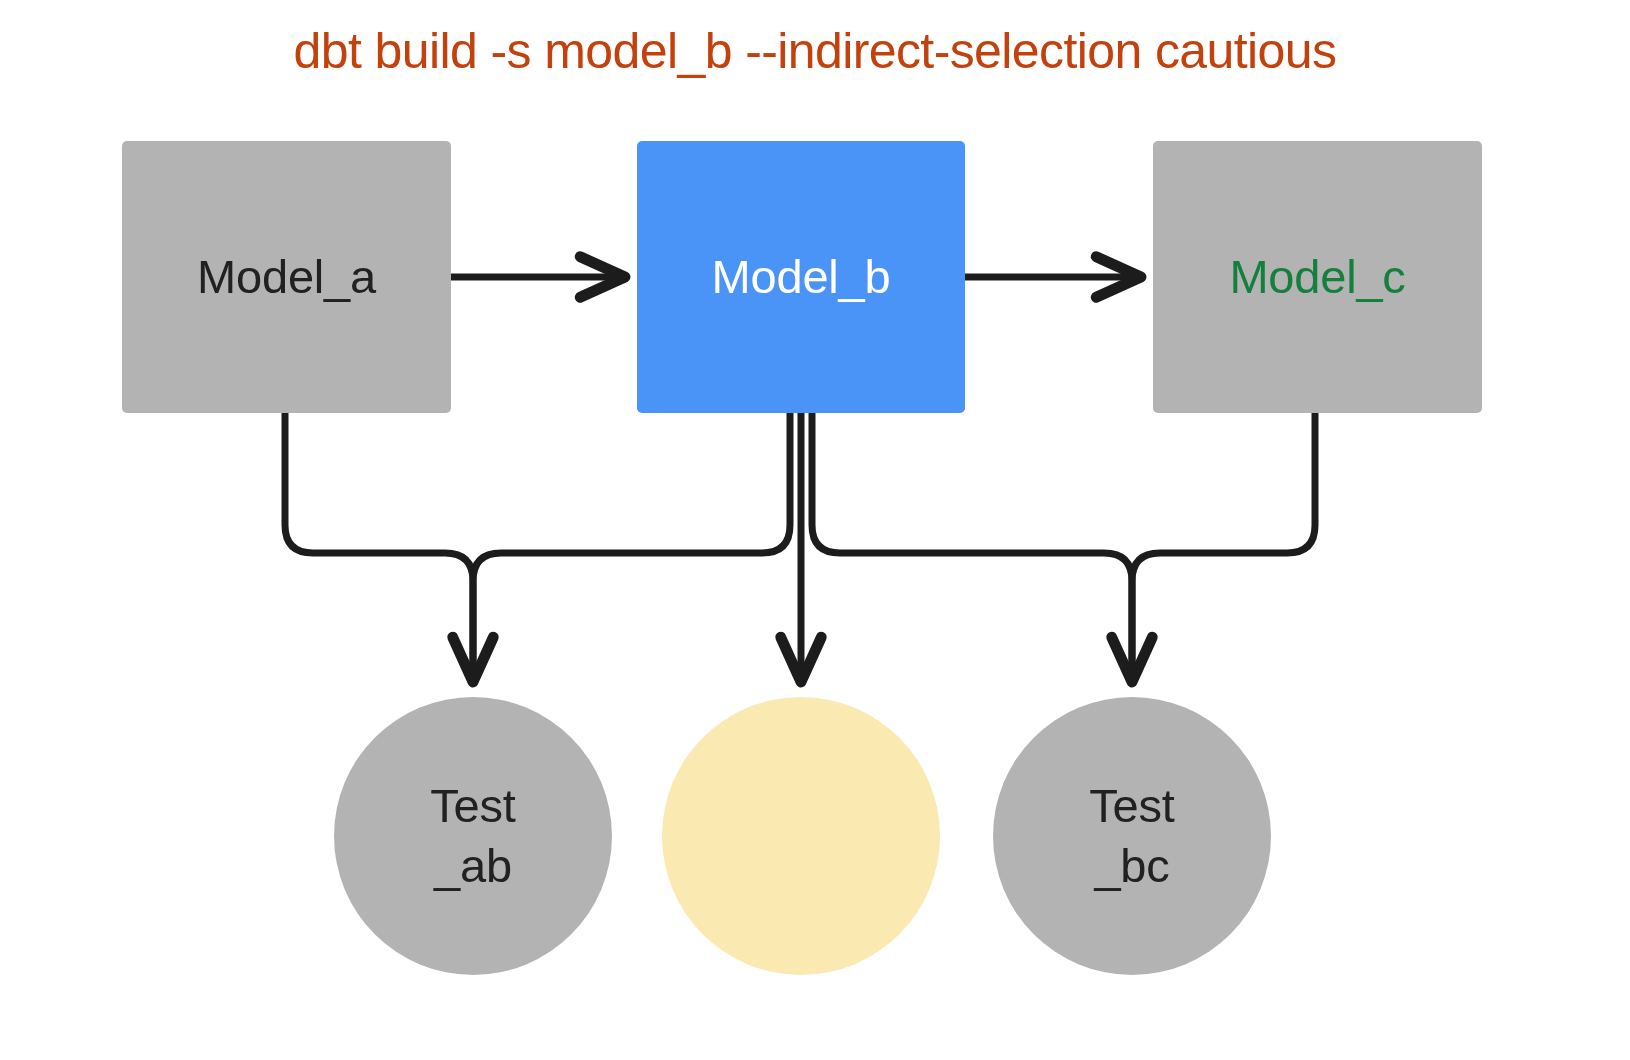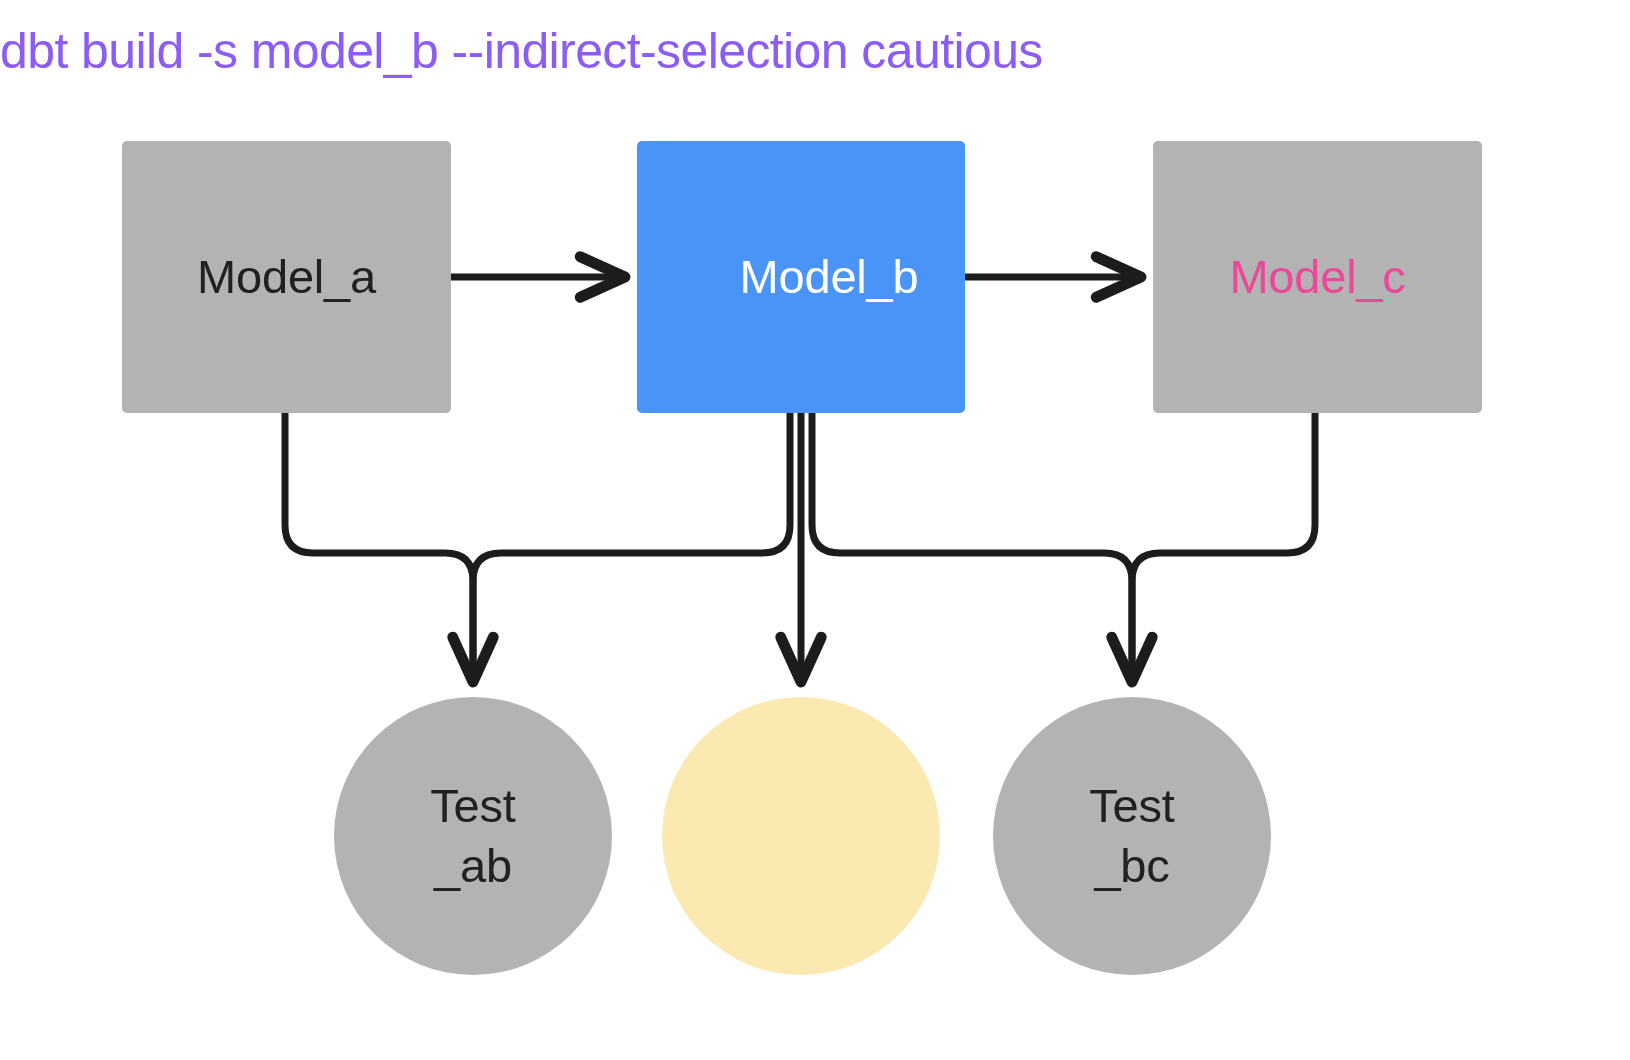--- a/index.html
+++ b/index.html
@@ -42,23 +42,23 @@
   }
   .circle-label {
     font-size: 47px;
     letter-spacing: -0.2px;
   }
   .title {
     position: absolute;
     left: 0;
     top: 22px;
     width: 1630px;
-    text-align: left;
+    text-align: center;
     font-size: 50px;
-    color: #8b5cf6;
+    color: #c2410c;
     letter-spacing: -0.6px;
     white-space: nowrap;
   }
 </style>
 </head>
 <body>
 
 <div id="canvas">
 
   <div class="title">dbt build -s model_b --indirect-selection cautious</div>
@@ -93,23 +93,23 @@
       <rect x="1153" y="141" width="329" height="272" rx="5" ry="5" fill="#b3b3b3"></rect>
 
       <circle cx="473" cy="836" r="139" fill="#b3b3b3"></circle>
       <circle cx="801" cy="836" r="139" fill="#fae9b0"></circle>
       <circle cx="1132" cy="836" r="139" fill="#b3b3b3"></circle>
     </g>
   </svg>
 
   <div class="node-label box-label" style="left:122px; top:141px; width:329px; height:272px; color:#212121;">Model_a</div>
 
-  <div class="node-label box-label" style="left:637px; top:141px; width:328px; height:272px; color:#ffffff;padding-left:28px;">Model_b</div>
+  <div class="node-label box-label" style="left:637px; top:141px; width:328px; height:272px; color:#ffffff;">Model_b</div>
 
-  <div class="node-label box-label" style="left:1153px; top:141px; width:329px; height:272px; color:#ec4899;">Model_c</div>
+  <div class="node-label box-label" style="left:1153px; top:141px; width:329px; height:272px; color:#15803d;">Model_c</div>
 
   <div class="node-label circle-label" style="left:334px; top:697px; width:278px; height:278px; color:#212121;">
     <span>Test</span>
     <span>_ab</span>
   </div>
 
 
   <div class="node-label circle-label" style="left:993px; top:697px; width:278px; height:278px; color:#212121;">
     <span>Test</span>
     <span>_bc</span>

